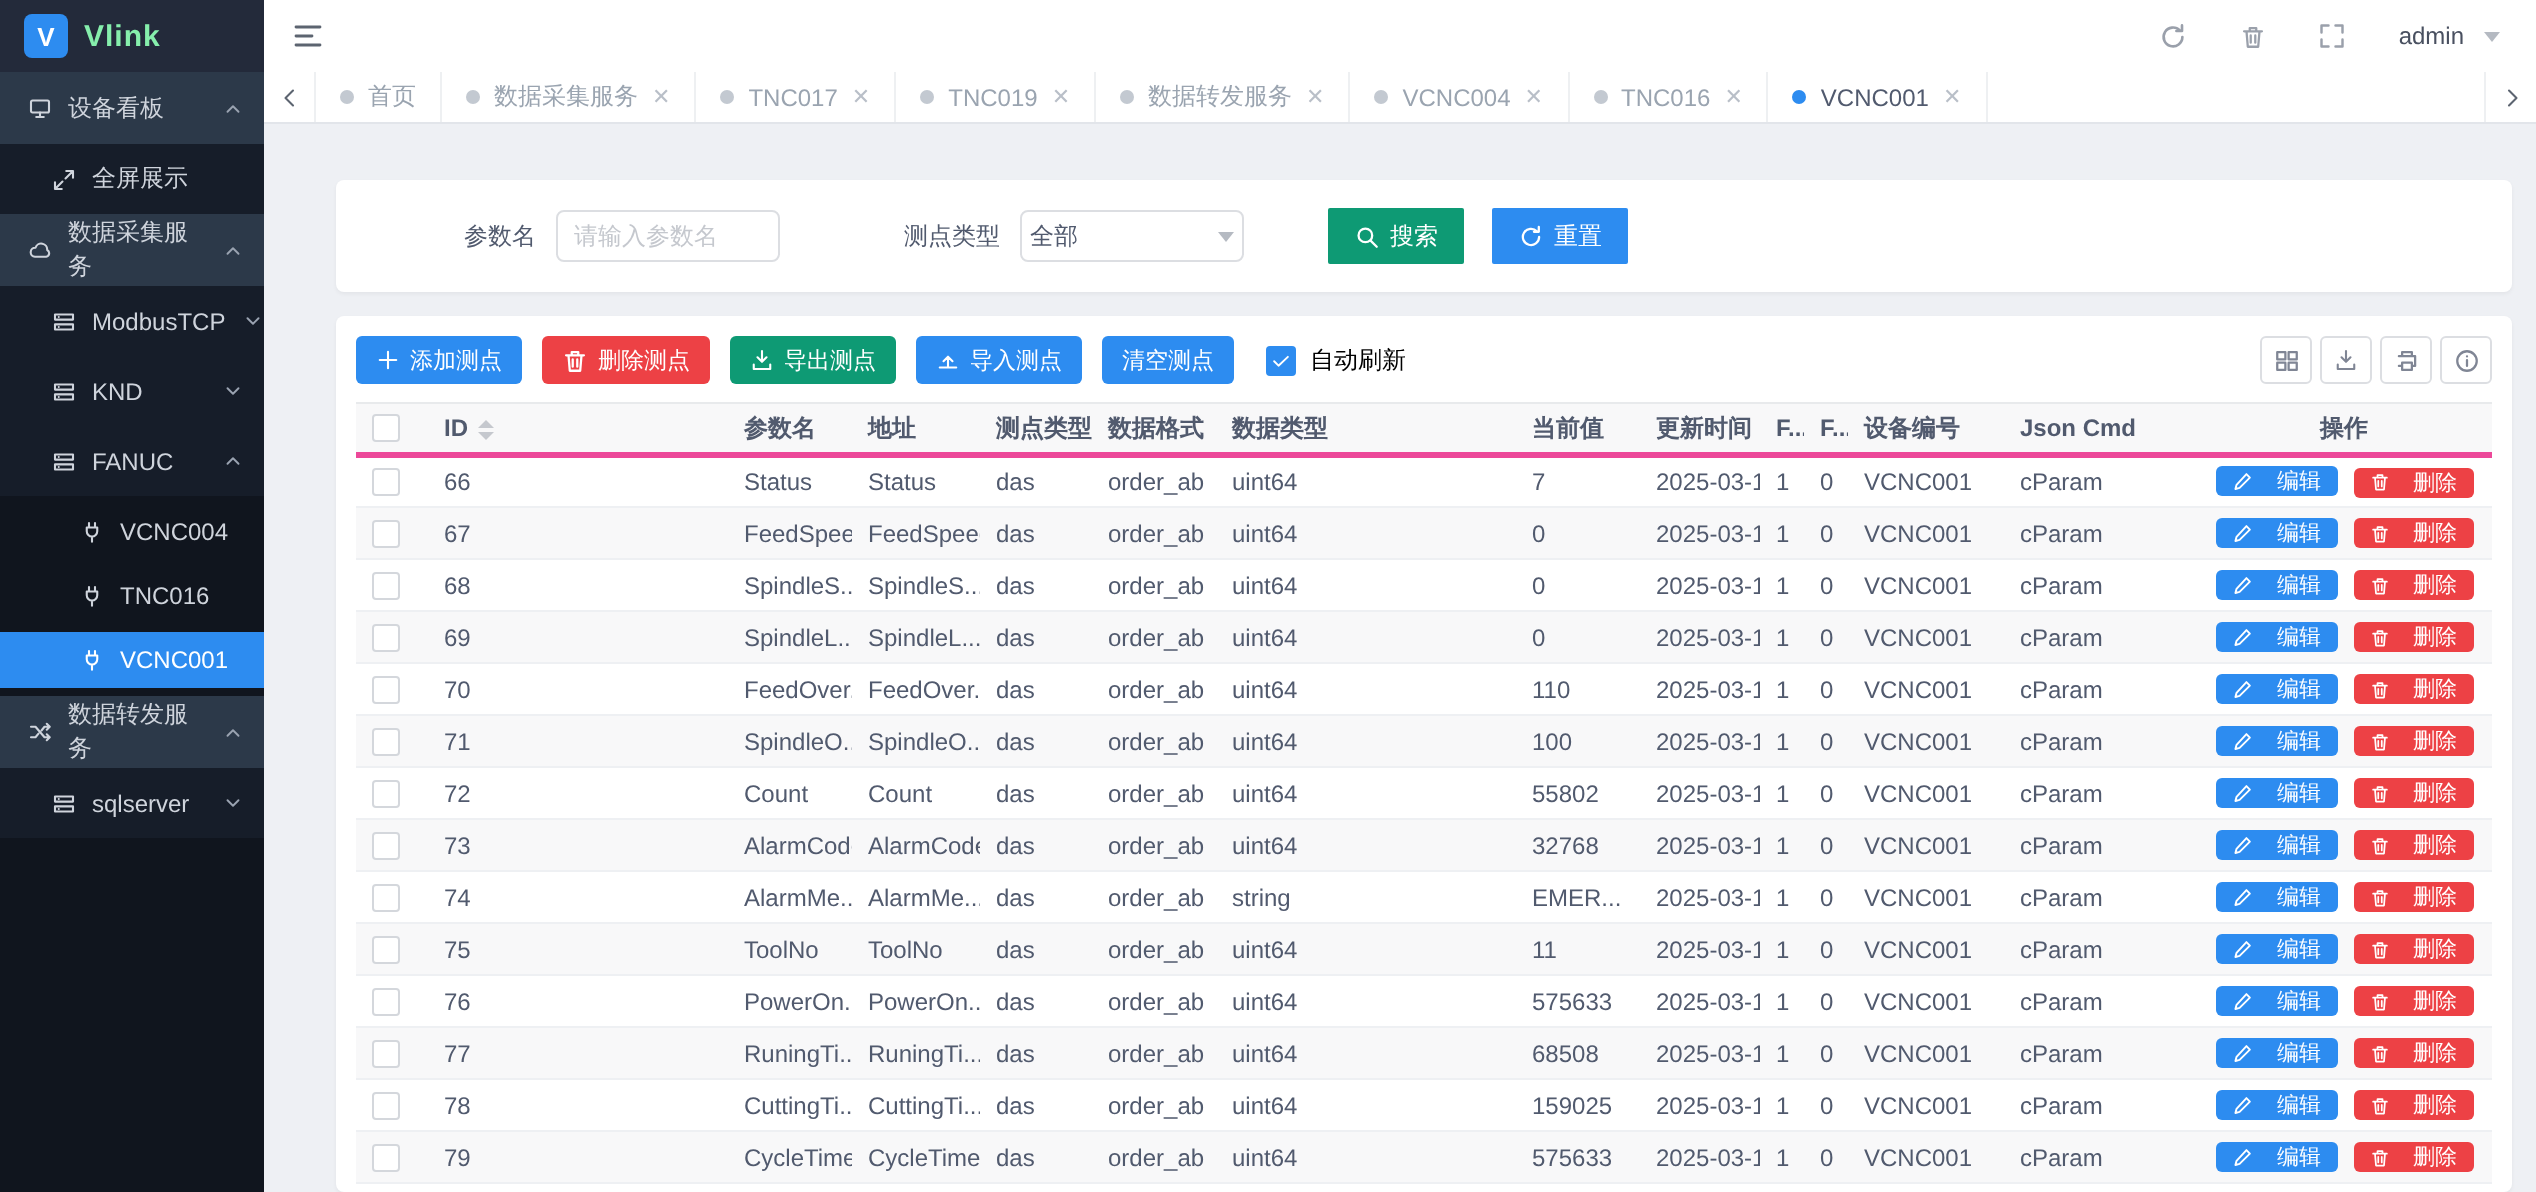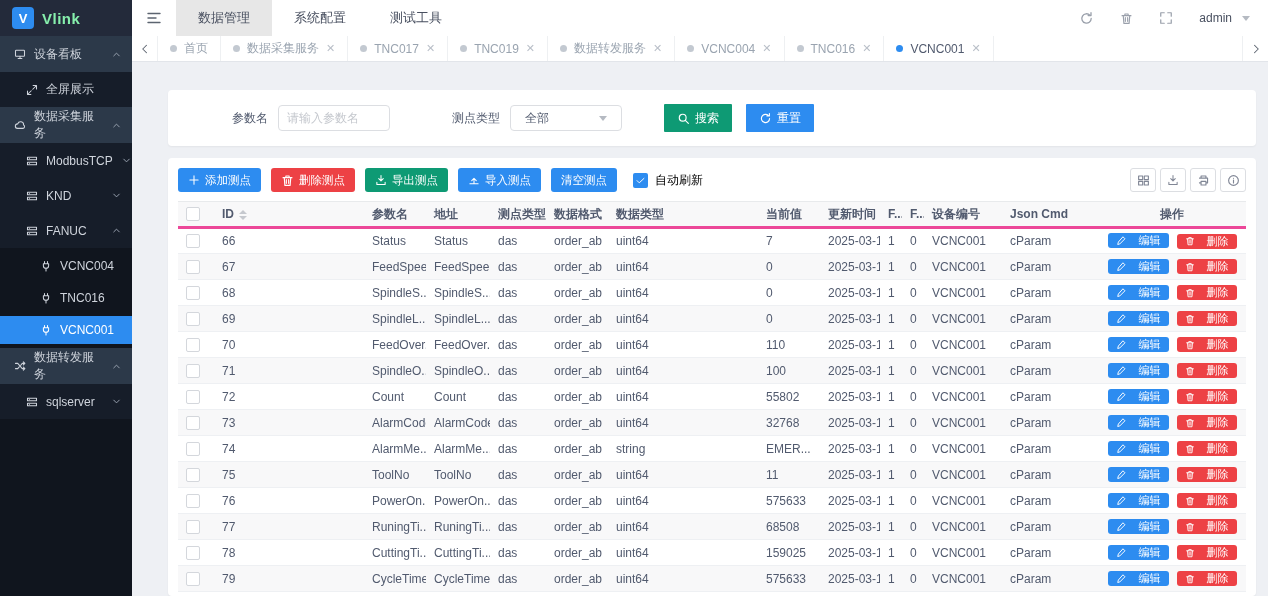--- a/index.html
+++ b/index.html
@@ -46,21 +46,21 @@
 
   .content { flex:1; padding:28px 12px 0 36px; overflow:hidden; }
   .card { background:#fff; border-radius:4px; box-shadow:0 1px 2px rgba(0,0,0,.05); }
 
   
   .search-card { height:56px; display:flex; align-items:center; padding-left:64px; }
   .form-label { font-size:12px; color:#515a6e; margin-right:10px; }
   .text-input { width:112px; height:26px; border:1px solid #dcdee2; border-radius:4px; font-size:12px; padding:0 8px; color:#515a6e; outline:none; }
   .text-input::placeholder { color:#c5c8ce; }
   .select-box { width:112px; height:26px; border:1px solid #dcdee2; border-radius:4px; font-size:12px; color:#515a6e;
-    display:flex; align-items:center; padding:0 14px; justify-content:space-between; cursor:pointer; background:#fff; }
+    display:flex; align-items:center; padding:0 4px; justify-content:space-between; cursor:pointer; background:#fff; }
   .gap-lg { margin-left:62px; }
   .btn { display:inline-flex; align-items:center; gap:5px; border:none; border-radius:1px; color:#fff; cursor:pointer;
     font-size:12px; height:28px; padding:4px 13px; font-family:inherit; }
   .btn.search { background:#0e9a74; margin-left:42px; }
   .btn.reset { background:#2d8cf0; margin-left:14px; }
 
   
   .table-card { margin-top:12px; padding:8px 10px; height:438px; overflow:hidden; }
   .toolbar { display:flex; align-items:center; gap:10px; margin:2px 0 9px; }
   .btn.sm { height:24px; padding:0 10px; font-size:11.5px; border-radius:3px; }
@@ -238,25 +238,20 @@
   </aside>
 
   <div class="main">
 
     <header class="topnav">
       <span class="hamburger">
           <svg width="16" height="16" viewBox="0 0 16 16" fill="none" stroke="currentColor" stroke-width="1.4" stroke-linecap="round" stroke-linejoin="round">
             <path d="M2 3.5h12M2 8h8M2 12.5h12"></path>
           </svg>
         </span>
-      <div id="nav-items" style="display:flex;">
-          <div class="nav-item active">数据管理</div>
-          <div class="nav-item">系统配置</div>
-          <div class="nav-item">测试工具</div>
-        </div>
       <div class="topnav-right">
         <span class="tool">
             <svg width="15" height="15" viewBox="0 0 16 16" fill="none" stroke="currentColor" stroke-width="1.4" stroke-linecap="round" stroke-linejoin="round">
               <path d="M13 8a5 5 0 1 1-1.4-3.5M12.8 1.8v3h-3"></path>
             </svg>
           </span>
         <span class="tool">
             <svg width="13" height="13" viewBox="0 0 16 16" fill="none" stroke="currentColor" stroke-width="1.4" stroke-linecap="round" stroke-linejoin="round">
               <path d="M2.5 4.5h11M6 4.5v-2h4v2M4 4.5l.8 9.5h6.4l.8-9.5M6.6 7v4.5M9.4 7v4.5"></path>
             </svg>

